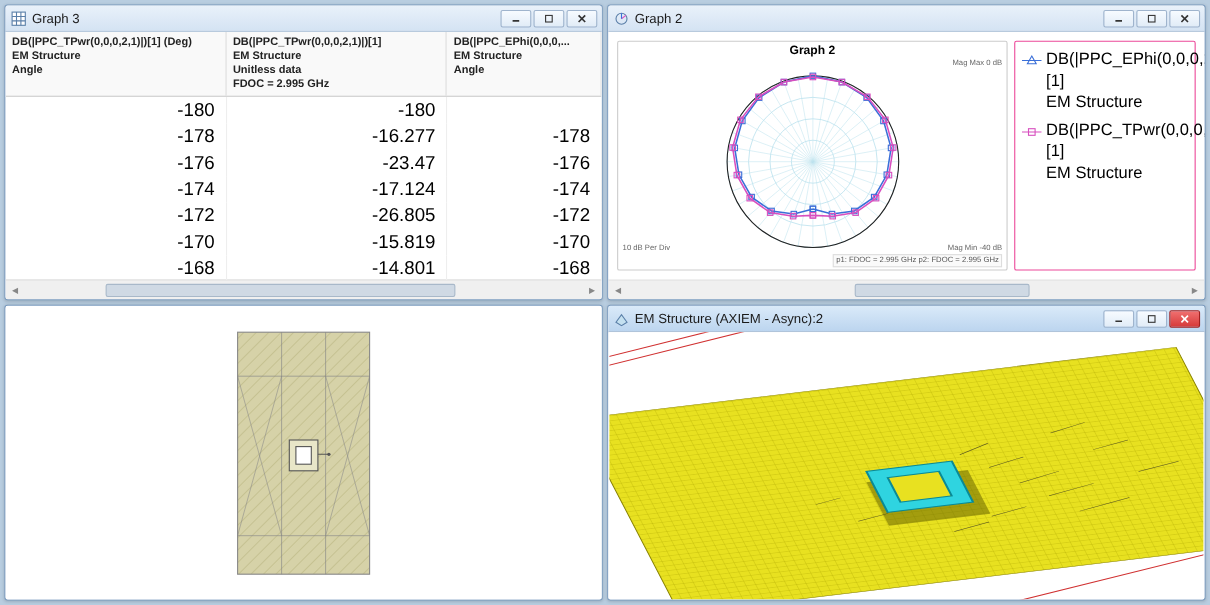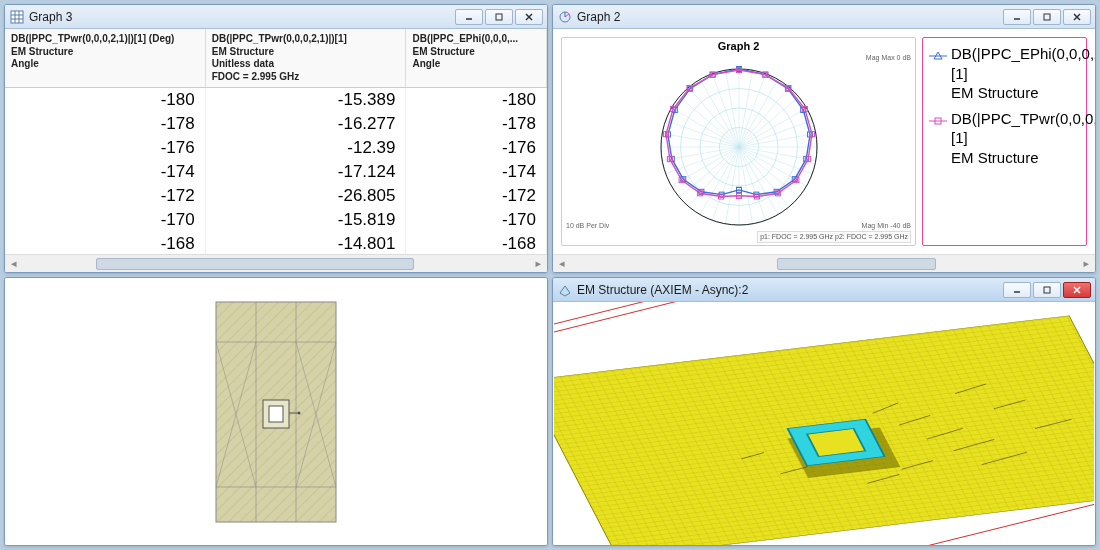--- a/index.html
+++ b/index.html
@@ -254,31 +254,30 @@
 EM Structure
 Unitless data
 FDOC = 2.995 GHz</div>
       <div class="hcell">DB(|PPC_EPhi(0,0,0,...
 EM Structure
 Angle</div>
     </div>
     <div class="rows-area">
       <div class="row">
           <div class="cell">-180</div>
-          <div class="cell">-15.389</div>
           <div class="cell">-180</div>
         </div>
       <div class="row">
           <div class="cell">-178</div>
           <div class="cell">-16.277</div>
           <div class="cell">-178</div>
         </div>
       <div class="row">
           <div class="cell">-176</div>
-          <div class="cell">-12.39</div>
+          <div class="cell">-23.47</div>
           <div class="cell">-176</div>
         </div>
       <div class="row">
           <div class="cell">-174</div>
           <div class="cell">-17.124</div>
           <div class="cell">-174</div>
         </div>
       <div class="row">
           <div class="cell">-172</div>
           <div class="cell">-26.805</div>

